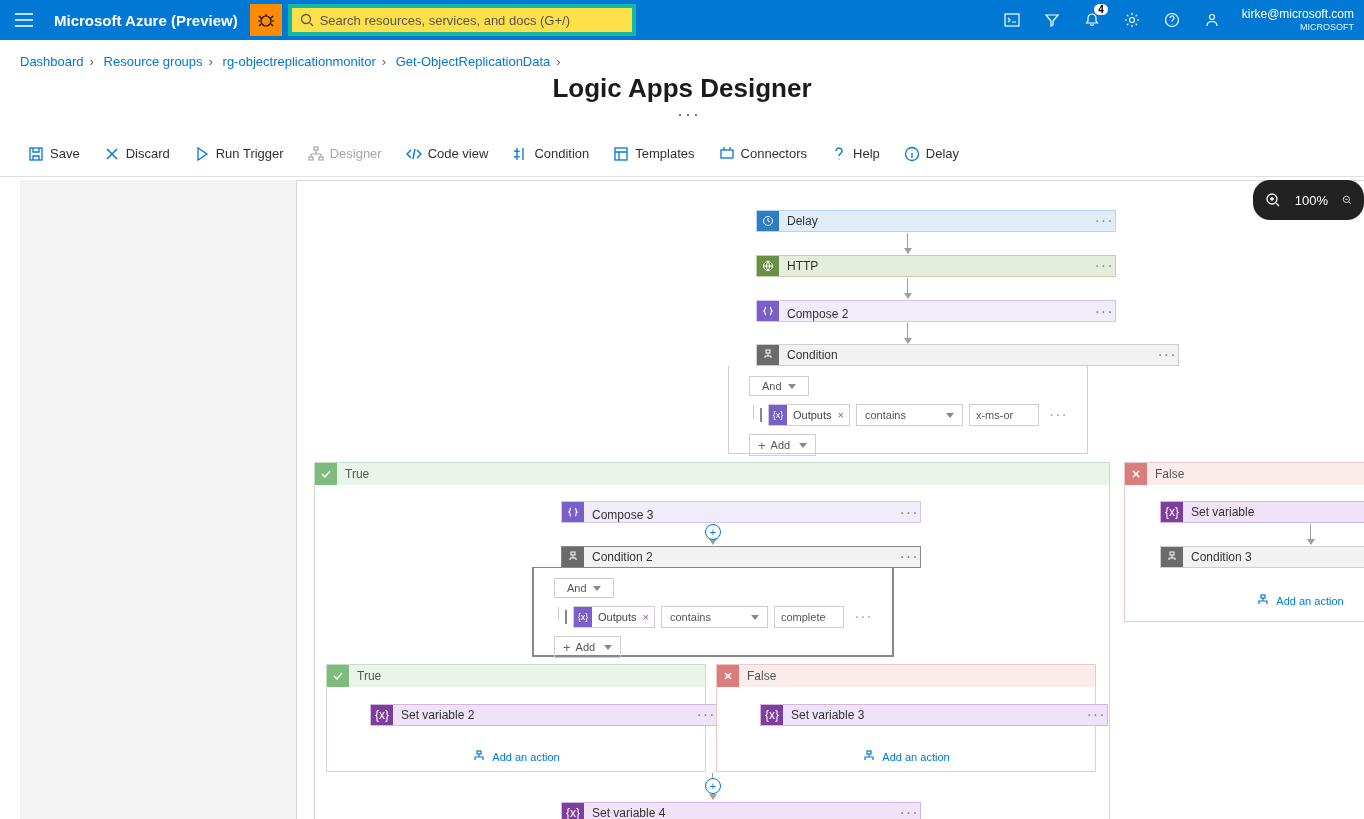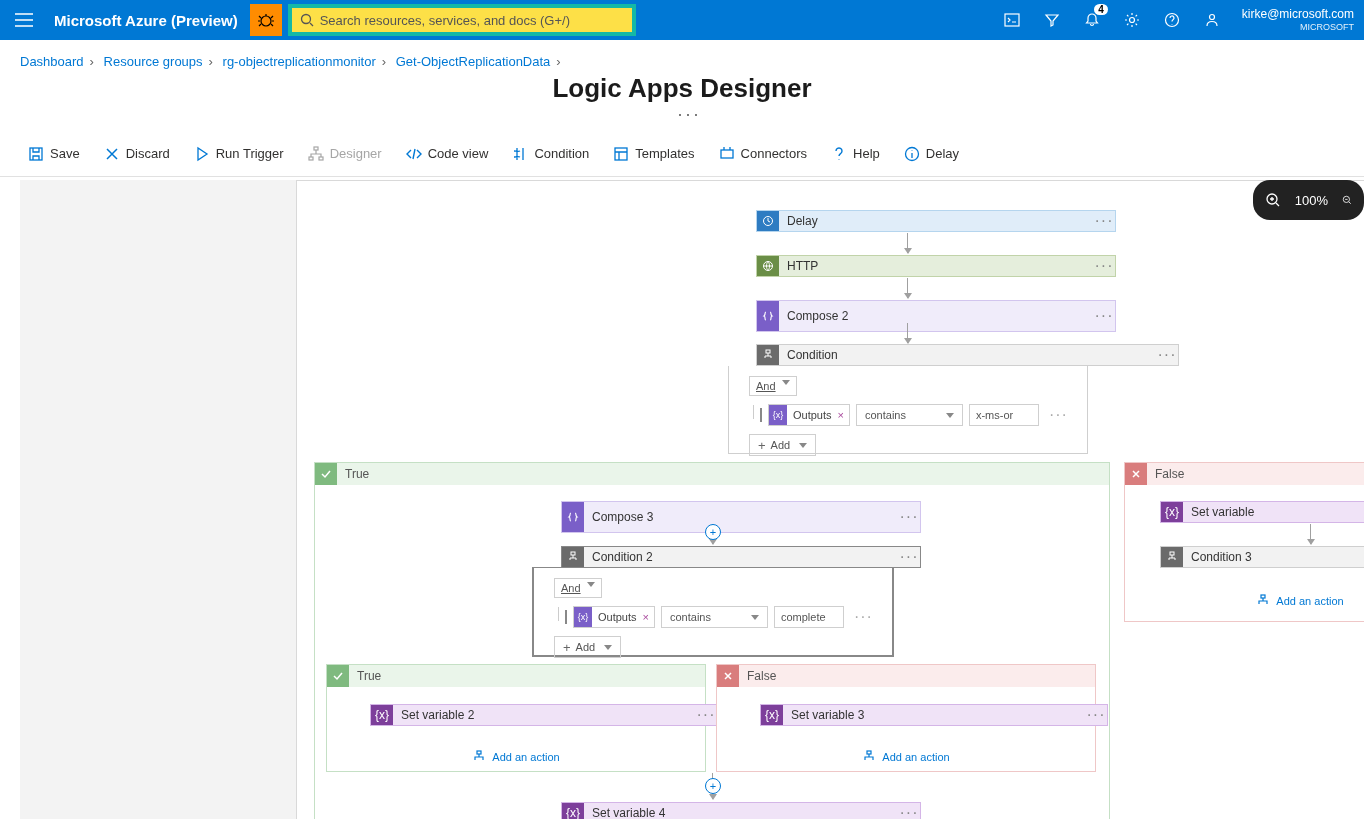--- a/index.html
+++ b/index.html
@@ -45,30 +45,30 @@
 
 
 .card { position:absolute; border:1px solid; display:flex; align-items:center; font-size:12px;margin-left:28px; }
 .card .ic { width:22px; align-self:stretch; display:flex; align-items:center; justify-content:center; color:#fff; }
 .card .lbl { padding-left:8px; flex:1; color:#333;}
 .card .menu { width:22px; color:#888; font-size:16px; letter-spacing:1px; text-align:center; cursor:pointer;}
 .card.delay { background:#e0edf9; border-color:#b5d5ee; height:22px;}
 .card.delay .ic { background:#2e7cc2; }
 .card.http { background:#e5eedc; border-color:#c1d3a9; height:22px;}
 .card.http .ic { background:#6a8e46; }
-.card.compose { background:#f0ecfa; border-color:#d2c5ee; height:32px;}
+.card.compose { background:#f0ecfa; border-color:#d2c5ee; height:22px;align-items:flex-end;}
 .card.compose .ic{ background:#7a5fc8; }
 .card.setvar { background:#f0e3f7; border-color:#d4b5e7; height:22px;}
 .card.setvar .ic { background:#7d3f9b; }
 .card.cond { background:#f2f2f2; border-color:#cfcfcf; height:22px;}
 .card.cond .ic { background:#6b6b6b; }
 
 
 .condbody { position:absolute; background:#fff; border:1px solid #cfcfcf; border-top:none; padding:10px 16px 10px 20px; }
-.and-box { border:1px solid #cfcfcf; padding:3px 6px; font-size:11px; display:inline-flex; align-items:flex-start; gap:6px; color:#555;text-decoration:underline;}
+.and-box { border:1px solid #cfcfcf; padding:3px 12px; font-size:11px; display:inline-flex; align-items:center; gap:6px; color:#555;}
 .and-box::after { content:''; border-left:4px solid transparent; border-right:4px solid transparent; border-top:5px solid #888;}
 .cond-row { display:flex; align-items:center; margin-top:8px; gap:6px; margin-left:4px;}
 .tree-lines { width:14px; border-left:1px solid #ccc; border-bottom:1px solid #ccc; height:14px; margin-top:-6px;}
 .chk { width:14px; height:14px; border:1px solid #888; background:#fff;}
 .pill { border:1px solid #cfcfcf; display:flex; align-items:center; height:22px; background:#fff;}
 .pill .pic { width:18px; background:#7a5fc8; color:#fff; font-size:9px; display:flex; align-items:center; justify-content:center; align-self:stretch;}
 .pill .ptxt { padding:0 6px; font-size:11px; color:#444;}
 .pill .px { color:#aa4a9e; font-size:11px; padding-right:5px; cursor:pointer;}
 .sel { border:1px solid #cfcfcf; height:22px; font-size:11px; display:flex; align-items:center; padding:0 8px; color:#555; gap:40px;}
 .sel::after{content:''; border-left:4px solid transparent; border-right:4px solid transparent; border-top:5px solid #888;}

